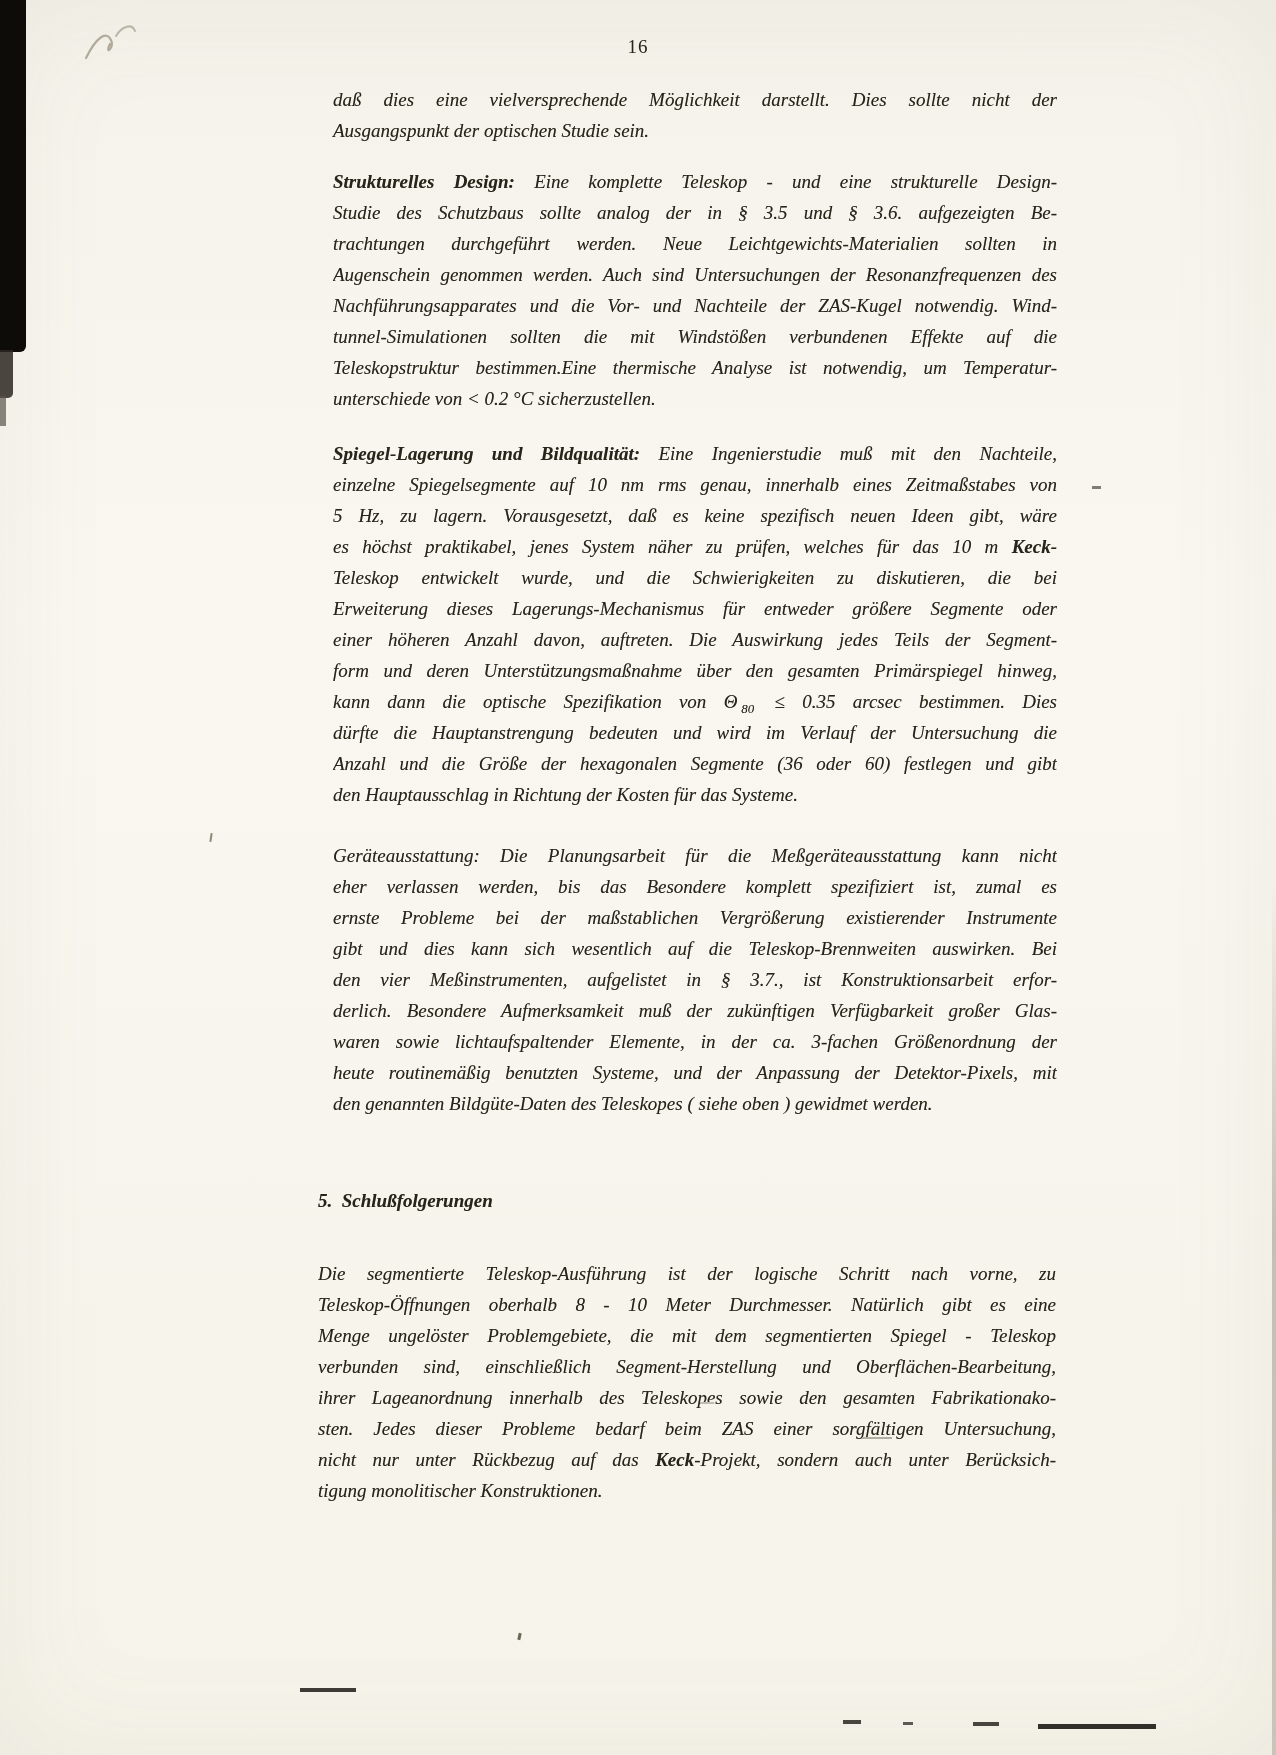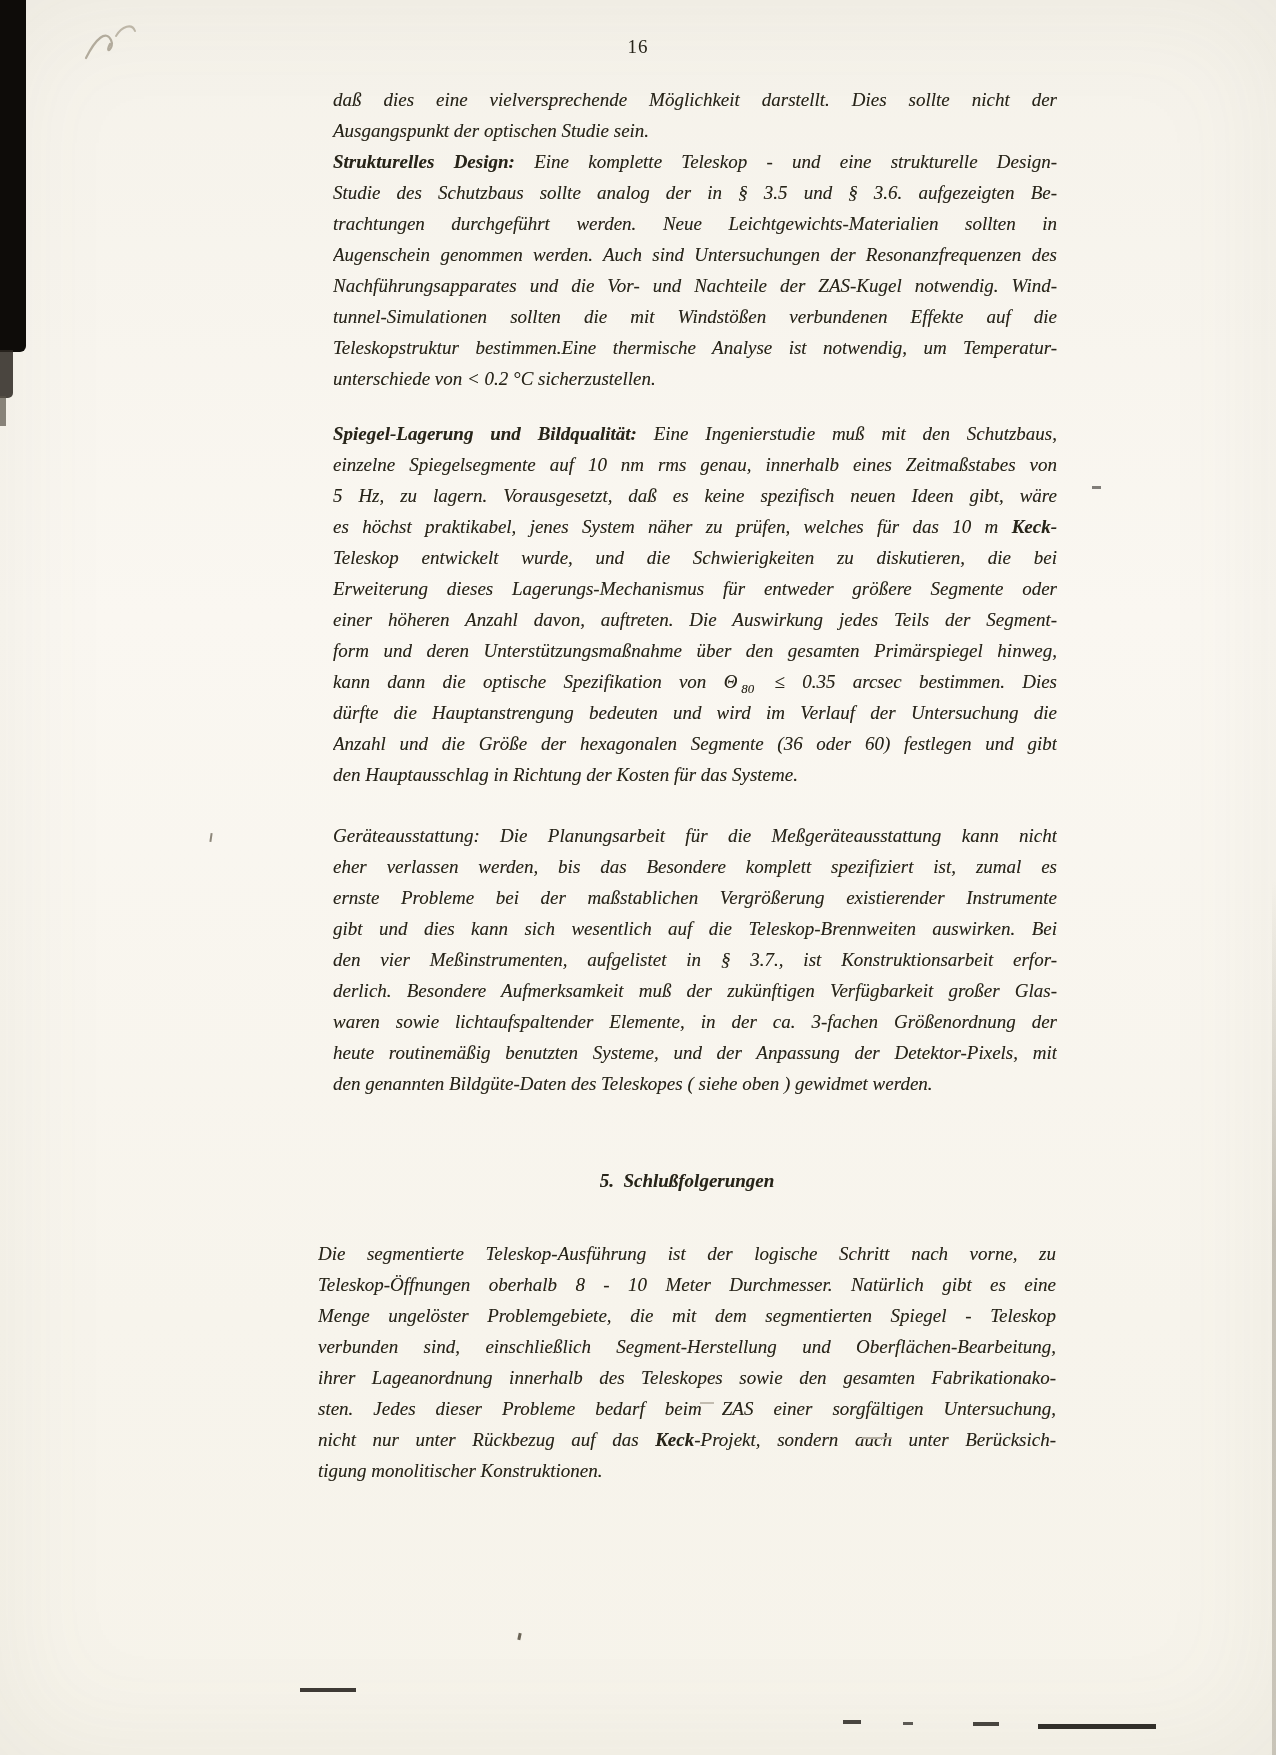--- a/index.html
+++ b/index.html
@@ -18,24 +18,24 @@
     position:absolute; top:36px; left:0; width:100%;
     text-align:center; font-size:19px; letter-spacing:1px;
   }
   .doc {
     position:absolute; top:84px; left:333px; width:724px;
     font-size:19px; line-height:31px;
     text-shadow: 0 0 0.5px rgba(45,40,30,0.35);
     font-style: italic;
   }
   .block { margin:0; }
-  .block-1 { }
+  .block-1 { margin-top:20px; }
   .block-2 { margin-top:24px; }
   .block-3 { margin-top:30px; }
-  .block-4 { margin-top:66px;text-align:center; }
+  .block-4 { margin-top:66px; }
   .block-5 { margin-top:42px; }
   .block-4, .block-5 { margin-left:-15px; width:738px; }
   .line { min-height:31px; }
   .line.just { text-align: justify; height:31px; overflow:hidden; }
   .line.just::after { content:""; display:inline-block; width:100%; height:0; }
   .b { font-weight:700; }
   .heading .line { font-weight:700; }
   sub { font-size:0.68em; vertical-align:-0.42em; line-height:0; margin:0 3px 0 4px; }
 
   
@@ -74,21 +74,21 @@
         <div class="line just"><span class="b">Strukturelles Design:</span><span> Eine komplette Teleskop - und eine strukturelle Design-</span></div>
         <div class="line just"><span>Studie des Schutzbaus sollte analog der in § 3.5 und § 3.6. aufgezeigten Be-</span></div>
         <div class="line just"><span>trachtungen durchgeführt werden. Neue Leichtgewichts-Materialien sollten in</span></div>
         <div class="line just"><span>Augenschein genommen werden. Auch sind Untersuchungen der Resonanzfrequenzen des</span></div>
         <div class="line just"><span>Nachführungsapparates und die Vor- und Nachteile der ZAS-Kugel notwendig. Wind-</span></div>
         <div class="line just"><span>tunnel-Simulationen sollten die mit Windstößen verbundenen Effekte auf die</span></div>
         <div class="line just"><span>Teleskopstruktur bestimmen.Eine thermische Analyse ist notwendig, um Temperatur-</span></div>
         <div class="line"><span>unterschiede von &lt; 0.2 °C sicherzustellen.</span></div>
       </div>
       <div class="block block-2 paragraph">
-        <div class="line just"><span class="b">Spiegel-Lagerung und Bildqualität:</span><span> Eine Ingenierstudie muß mit den Schutzbaus,</span></div>
+        <div class="line just"><span class="b">Spiegel-Lagerung und Bildqualität:</span><span> Eine Ingenierstudie muß mit den Nachteile,</span></div>
         <div class="line just"><span>einzelne Spiegelsegmente auf 10 nm rms genau, innerhalb eines Zeitmaßstabes von</span></div>
         <div class="line just"><span>5 Hz, zu lagern. Vorausgesetzt, daß es keine spezifisch neuen Ideen gibt, wäre</span></div>
         <div class="line just"><span>es höchst praktikabel, jenes System näher zu prüfen, welches für das 10 m </span><span class="b">Keck-</span></div>
         <div class="line just"><span>Teleskop entwickelt wurde, und die Schwierigkeiten zu diskutieren, die bei</span></div>
         <div class="line just"><span>Erweiterung dieses Lagerungs-Mechanismus für entweder größere Segmente oder</span></div>
         <div class="line just"><span>einer höheren Anzahl davon, auftreten. Die Auswirkung jedes Teils der Segment-</span></div>
         <div class="line just"><span>form und deren Unterstützungsmaßnahme über den gesamten Primärspiegel hinweg,</span></div>
         <div class="line just"><span>kann dann die optische Spezifikation von Θ</span><sub>80</sub><span> ≤ 0.35 arcsec bestimmen. Dies</span></div>
         <div class="line just"><span>dürfte die Hauptanstrengung bedeuten und wird im Verlauf der Untersuchung die</span></div>
         <div class="line just"><span>Anzahl und die Größe der hexagonalen Segmente (36 oder 60) festlegen und gibt</span></div>

